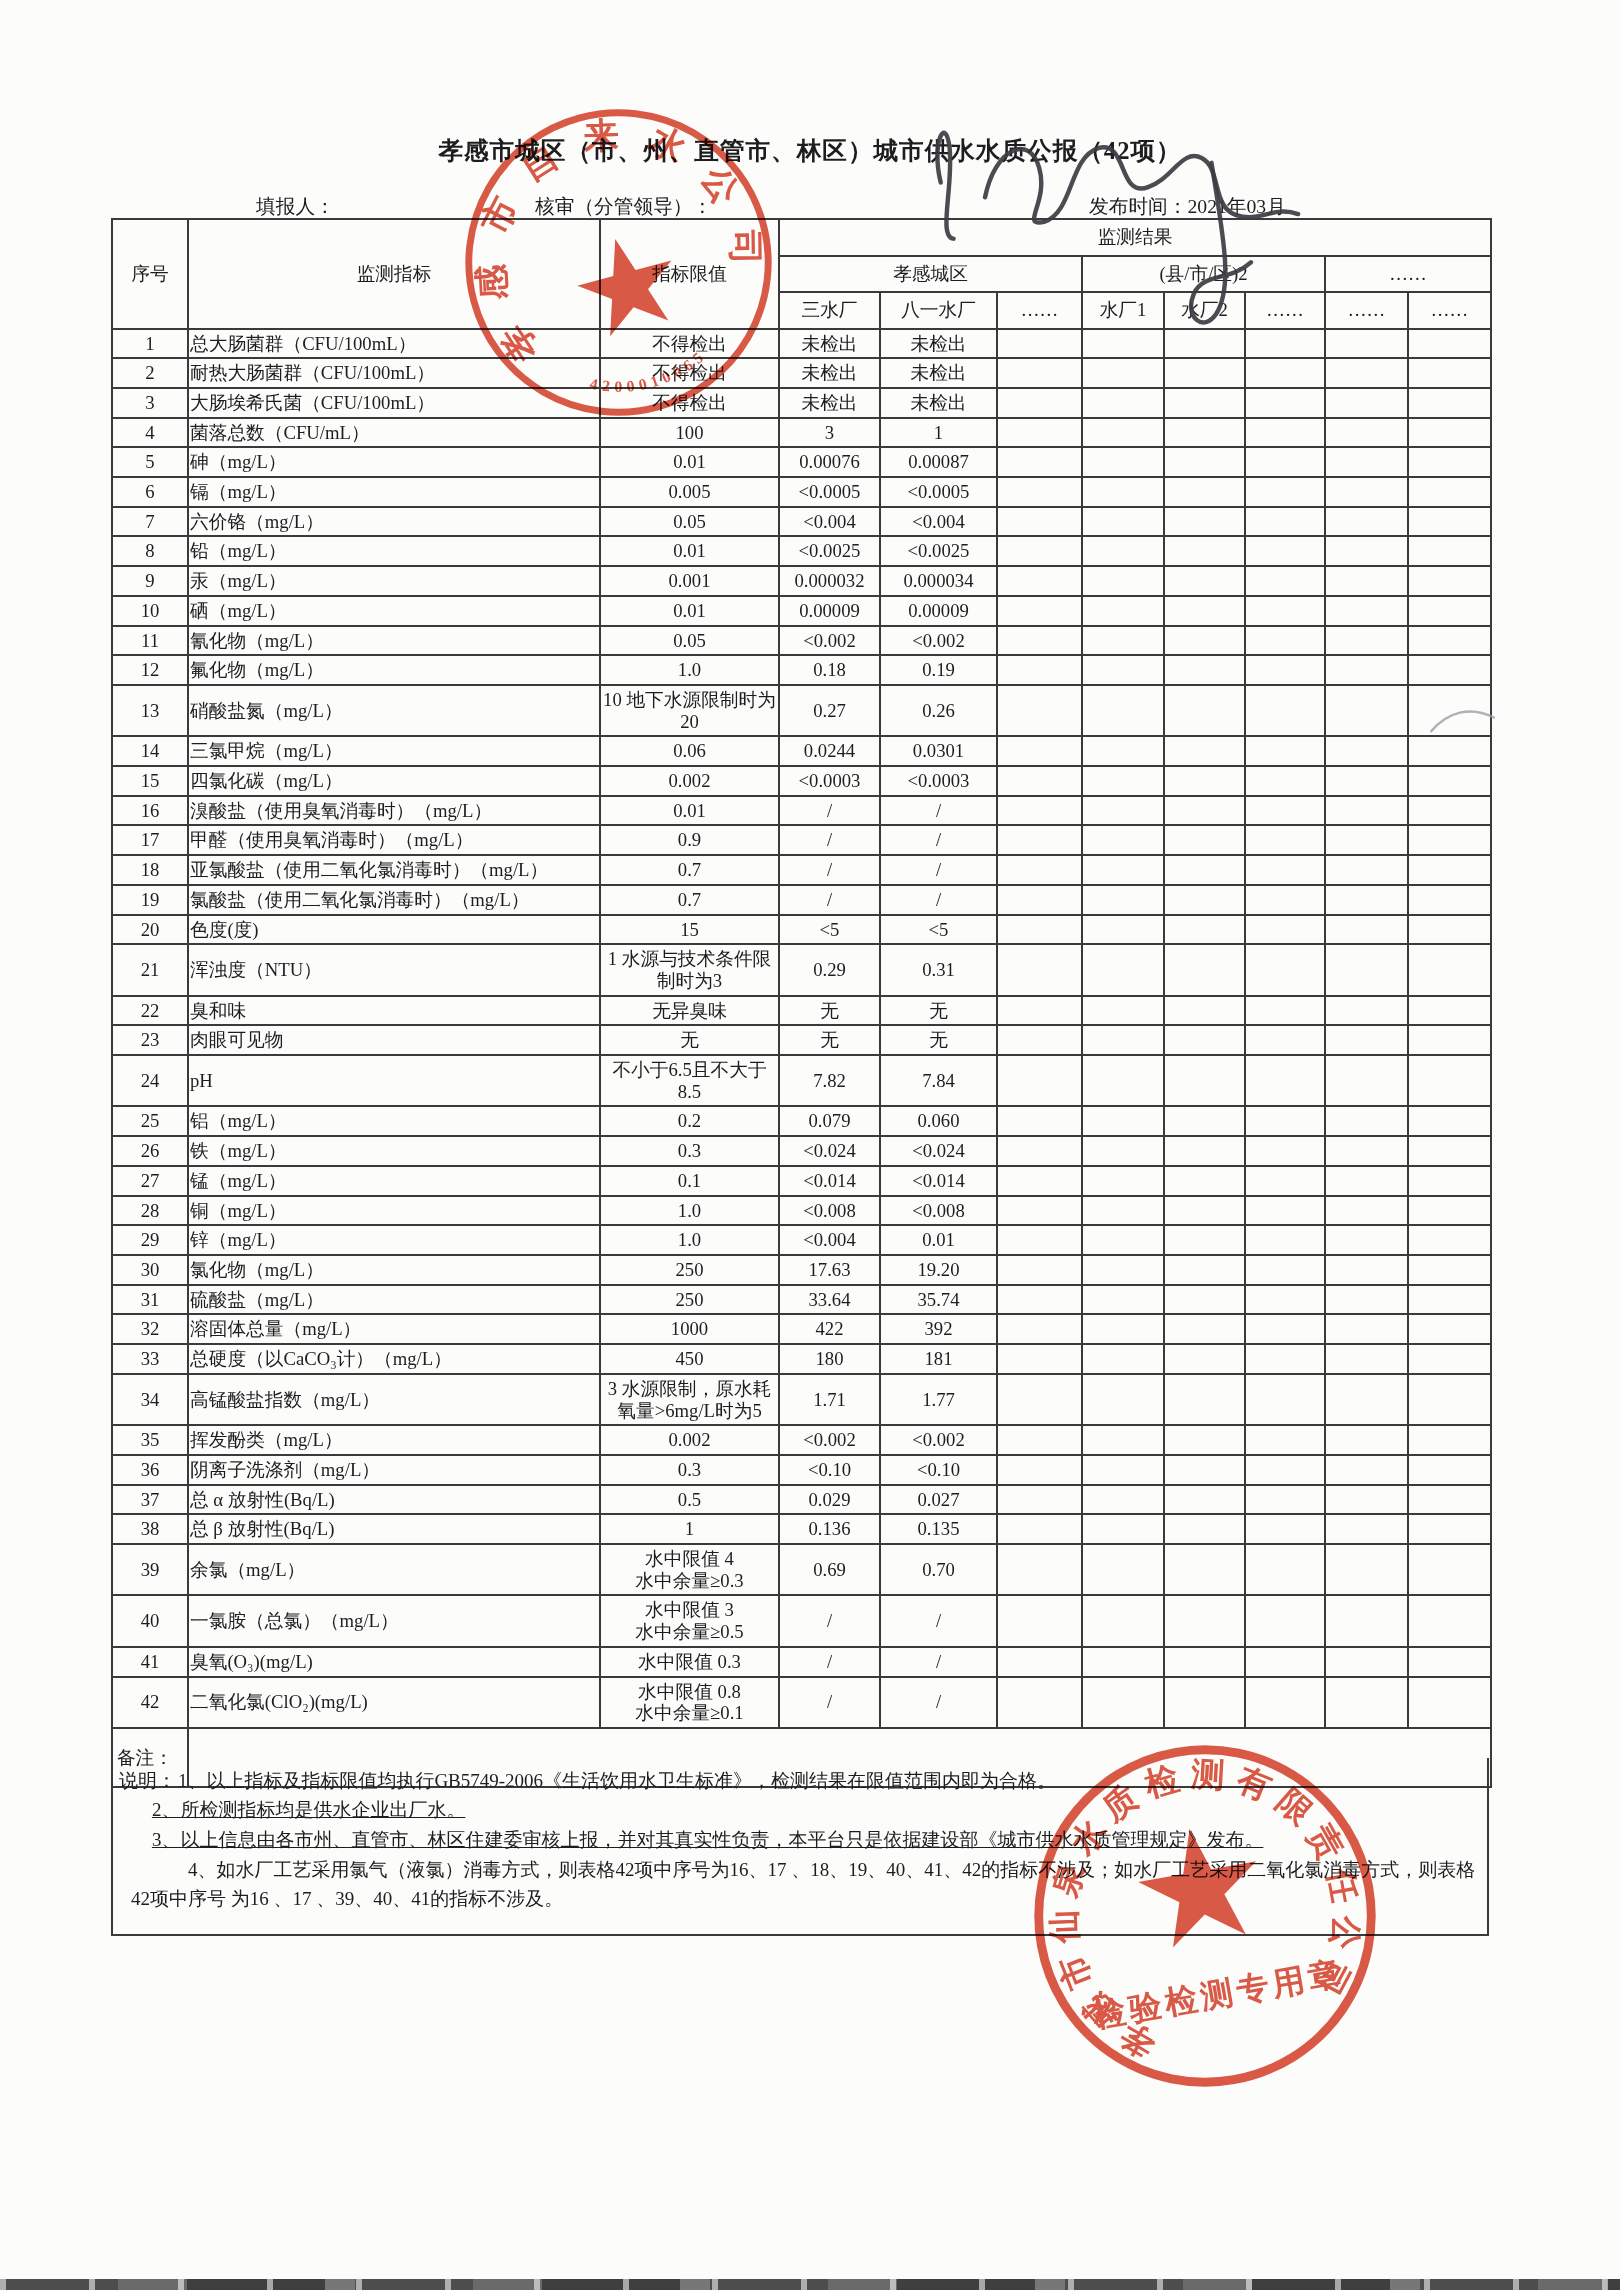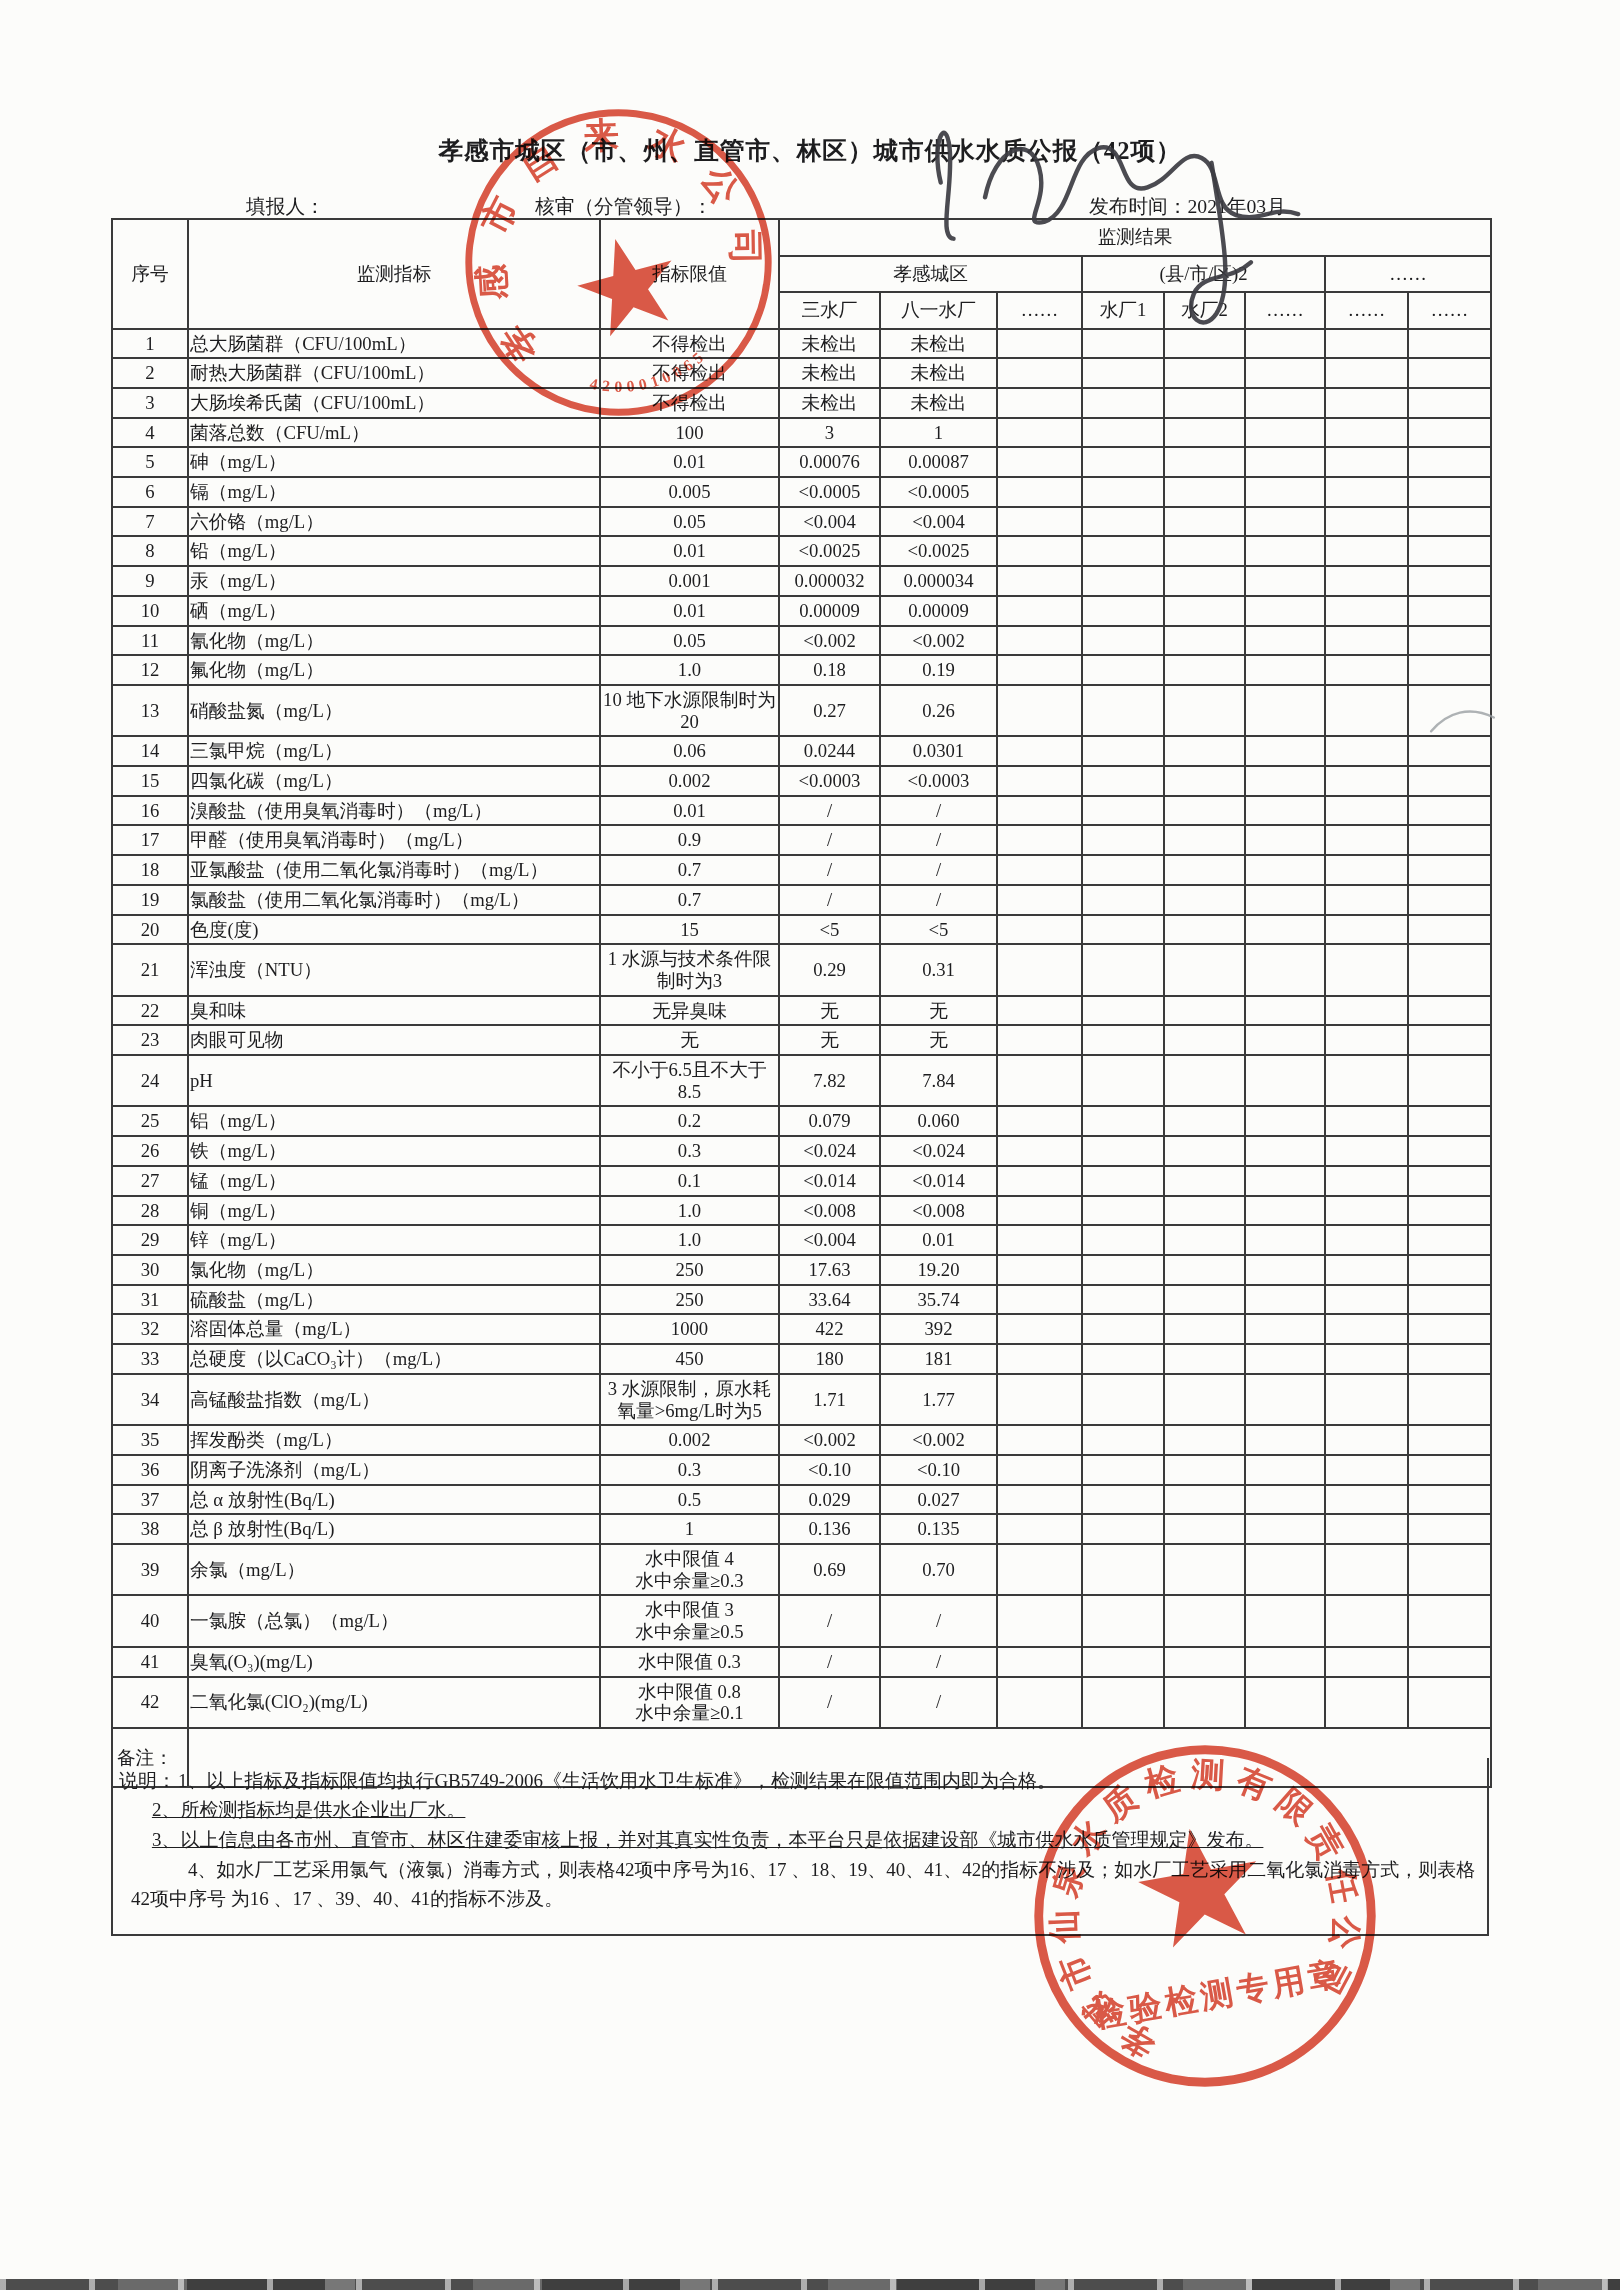--- a/index.html
+++ b/index.html
@@ -16,21 +16,21 @@
     font-family:"Liberation Serif","DejaVu Serif",serif;
     color:var(--ink);overflow:hidden;
   }
   .title{
     position:absolute;top:134px;left:50%;transform:translateX(-50%);
     font-size:24.6px;font-weight:bold;letter-spacing:1px;white-space:nowrap;
   }
   .title .u{text-underline-offset:4.9px;}
   .meta{position:absolute;top:193px;left:0;width:100%;font-size:19.7px;}
   .meta span{position:absolute;white-space:nowrap;}
-  .meta .m1{left:246px;}
+  .meta .m1{left:256px;}
   .meta .m2{left:535px;}
   .meta .m3{left:1089px;}
   table.grid{
     position:absolute;left:111px;top:218px;width:1378px;
     border-collapse:collapse;table-layout:fixed;
     font-size:18.7px;
   }
   table.grid th,table.grid td{
     border:2px solid var(--line);
     padding:3px 2px;line-height:21.7px;text-align:center;

